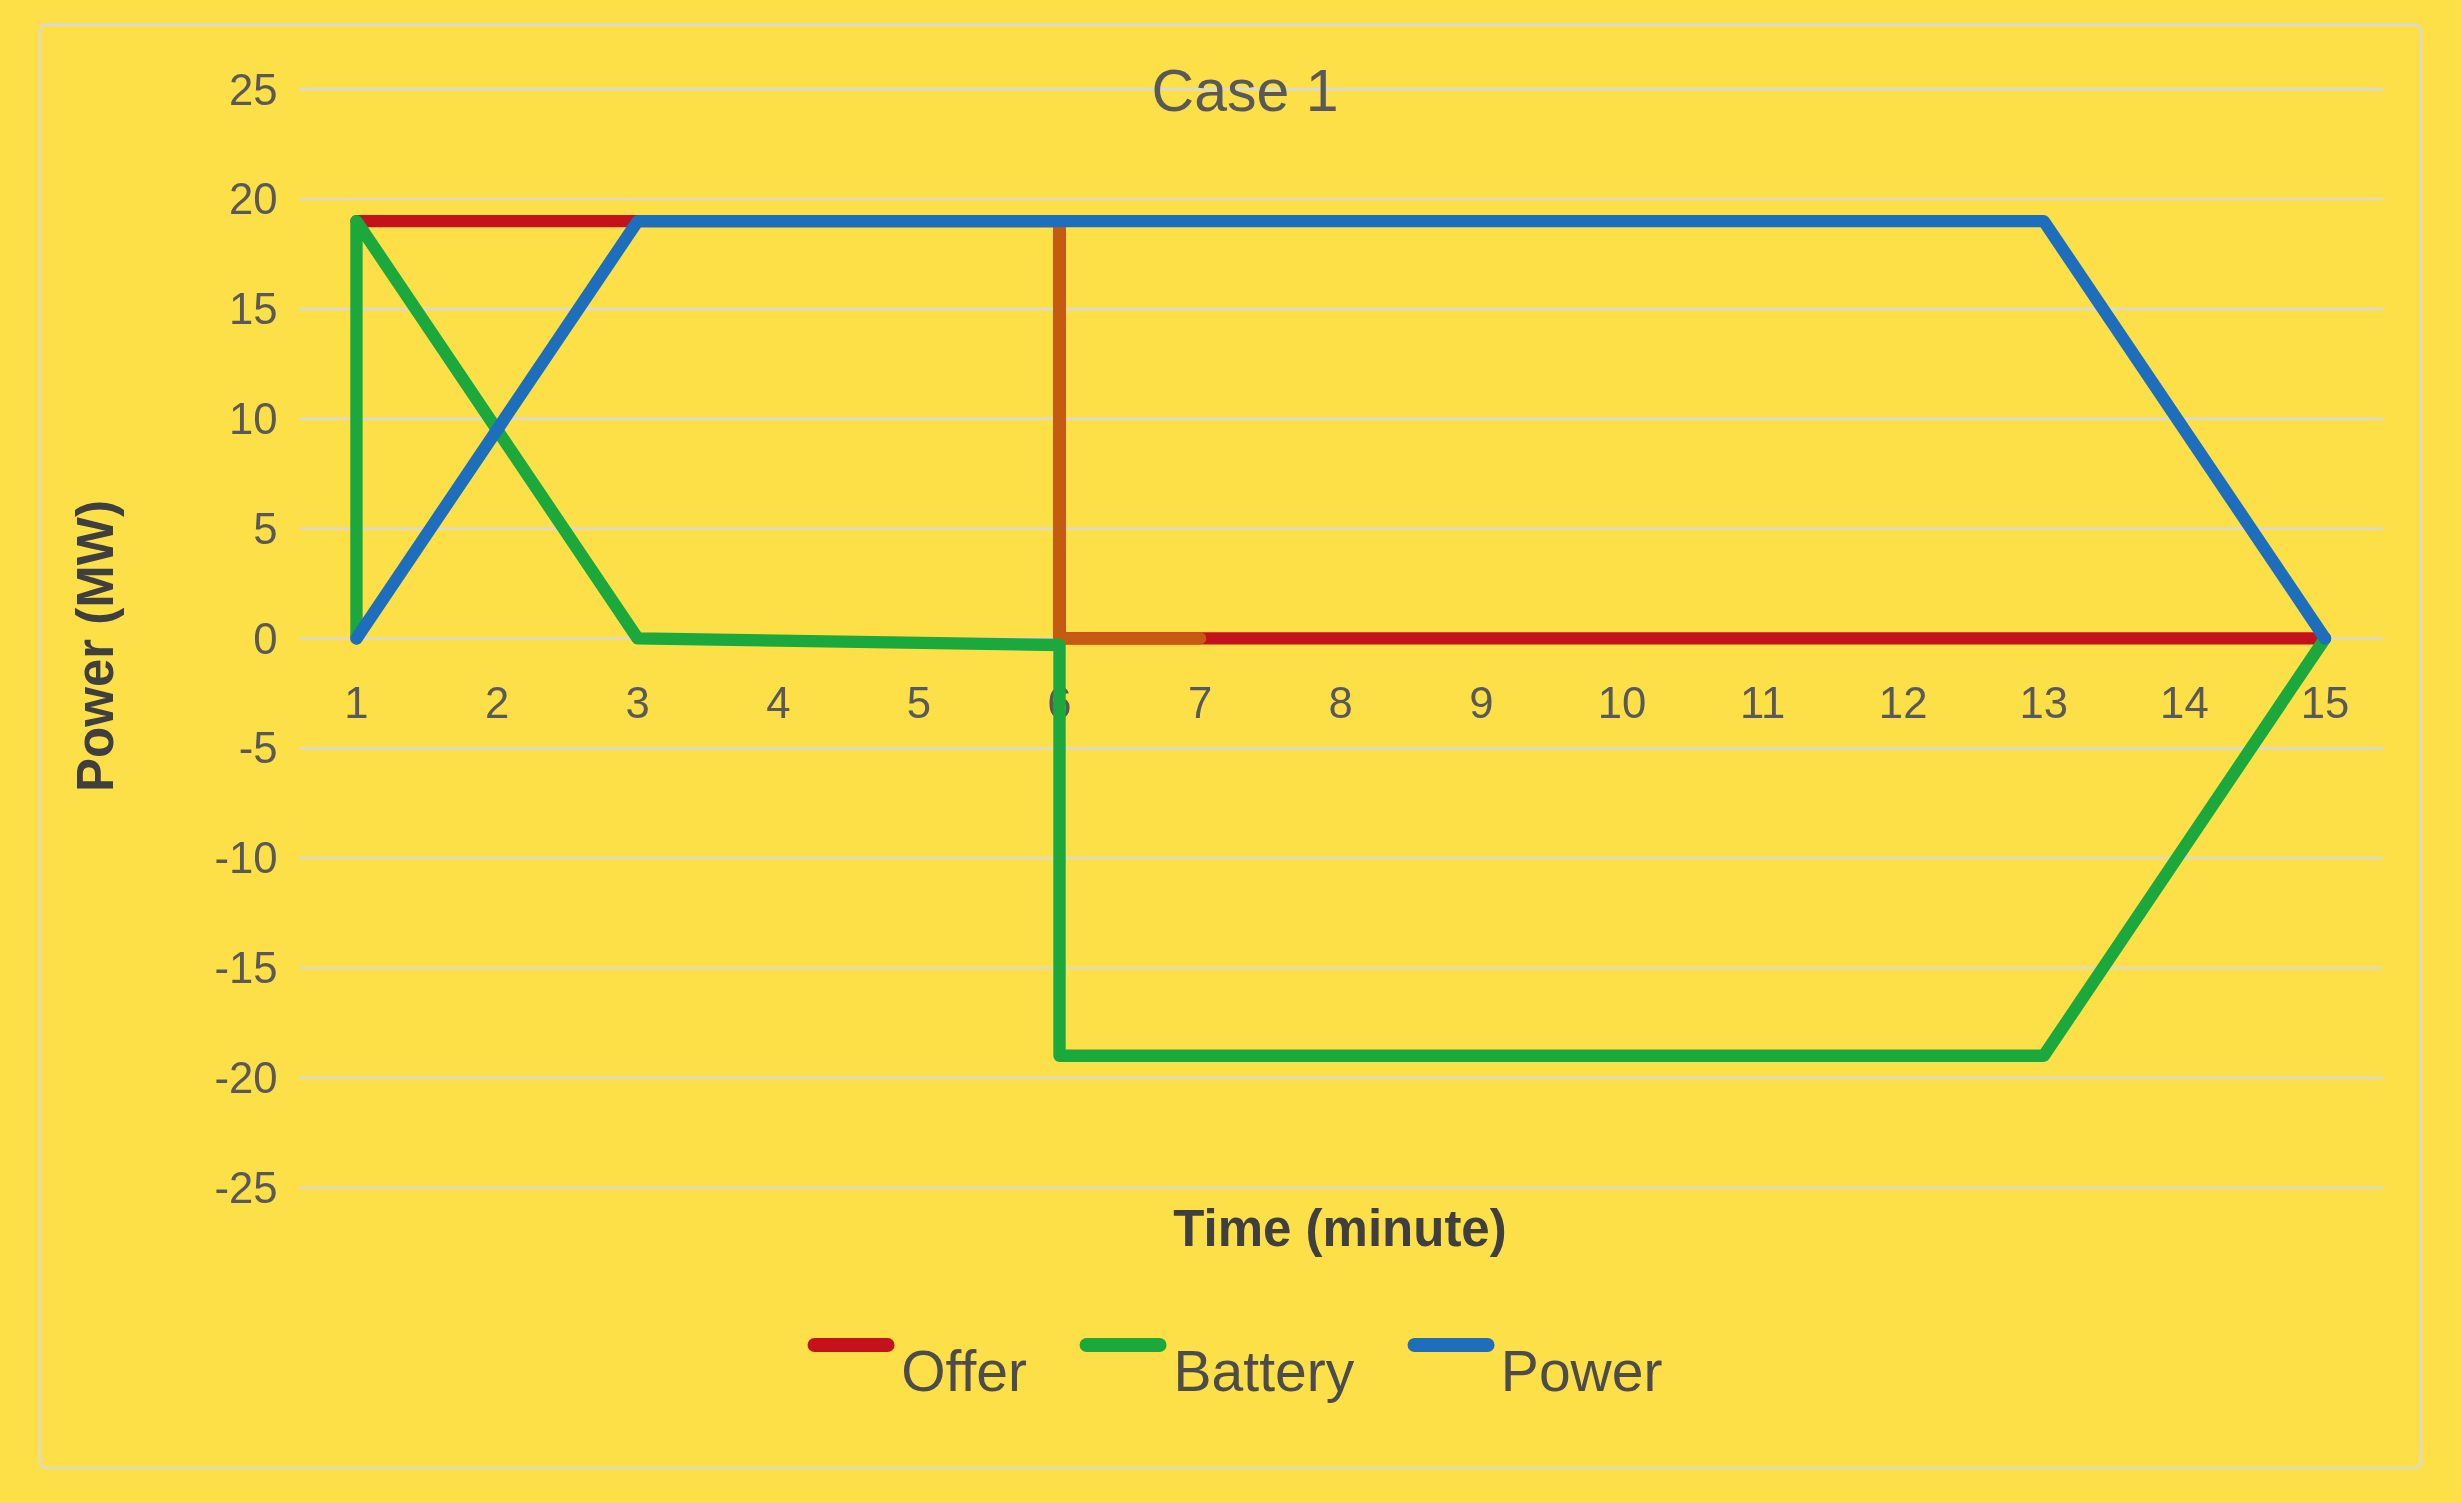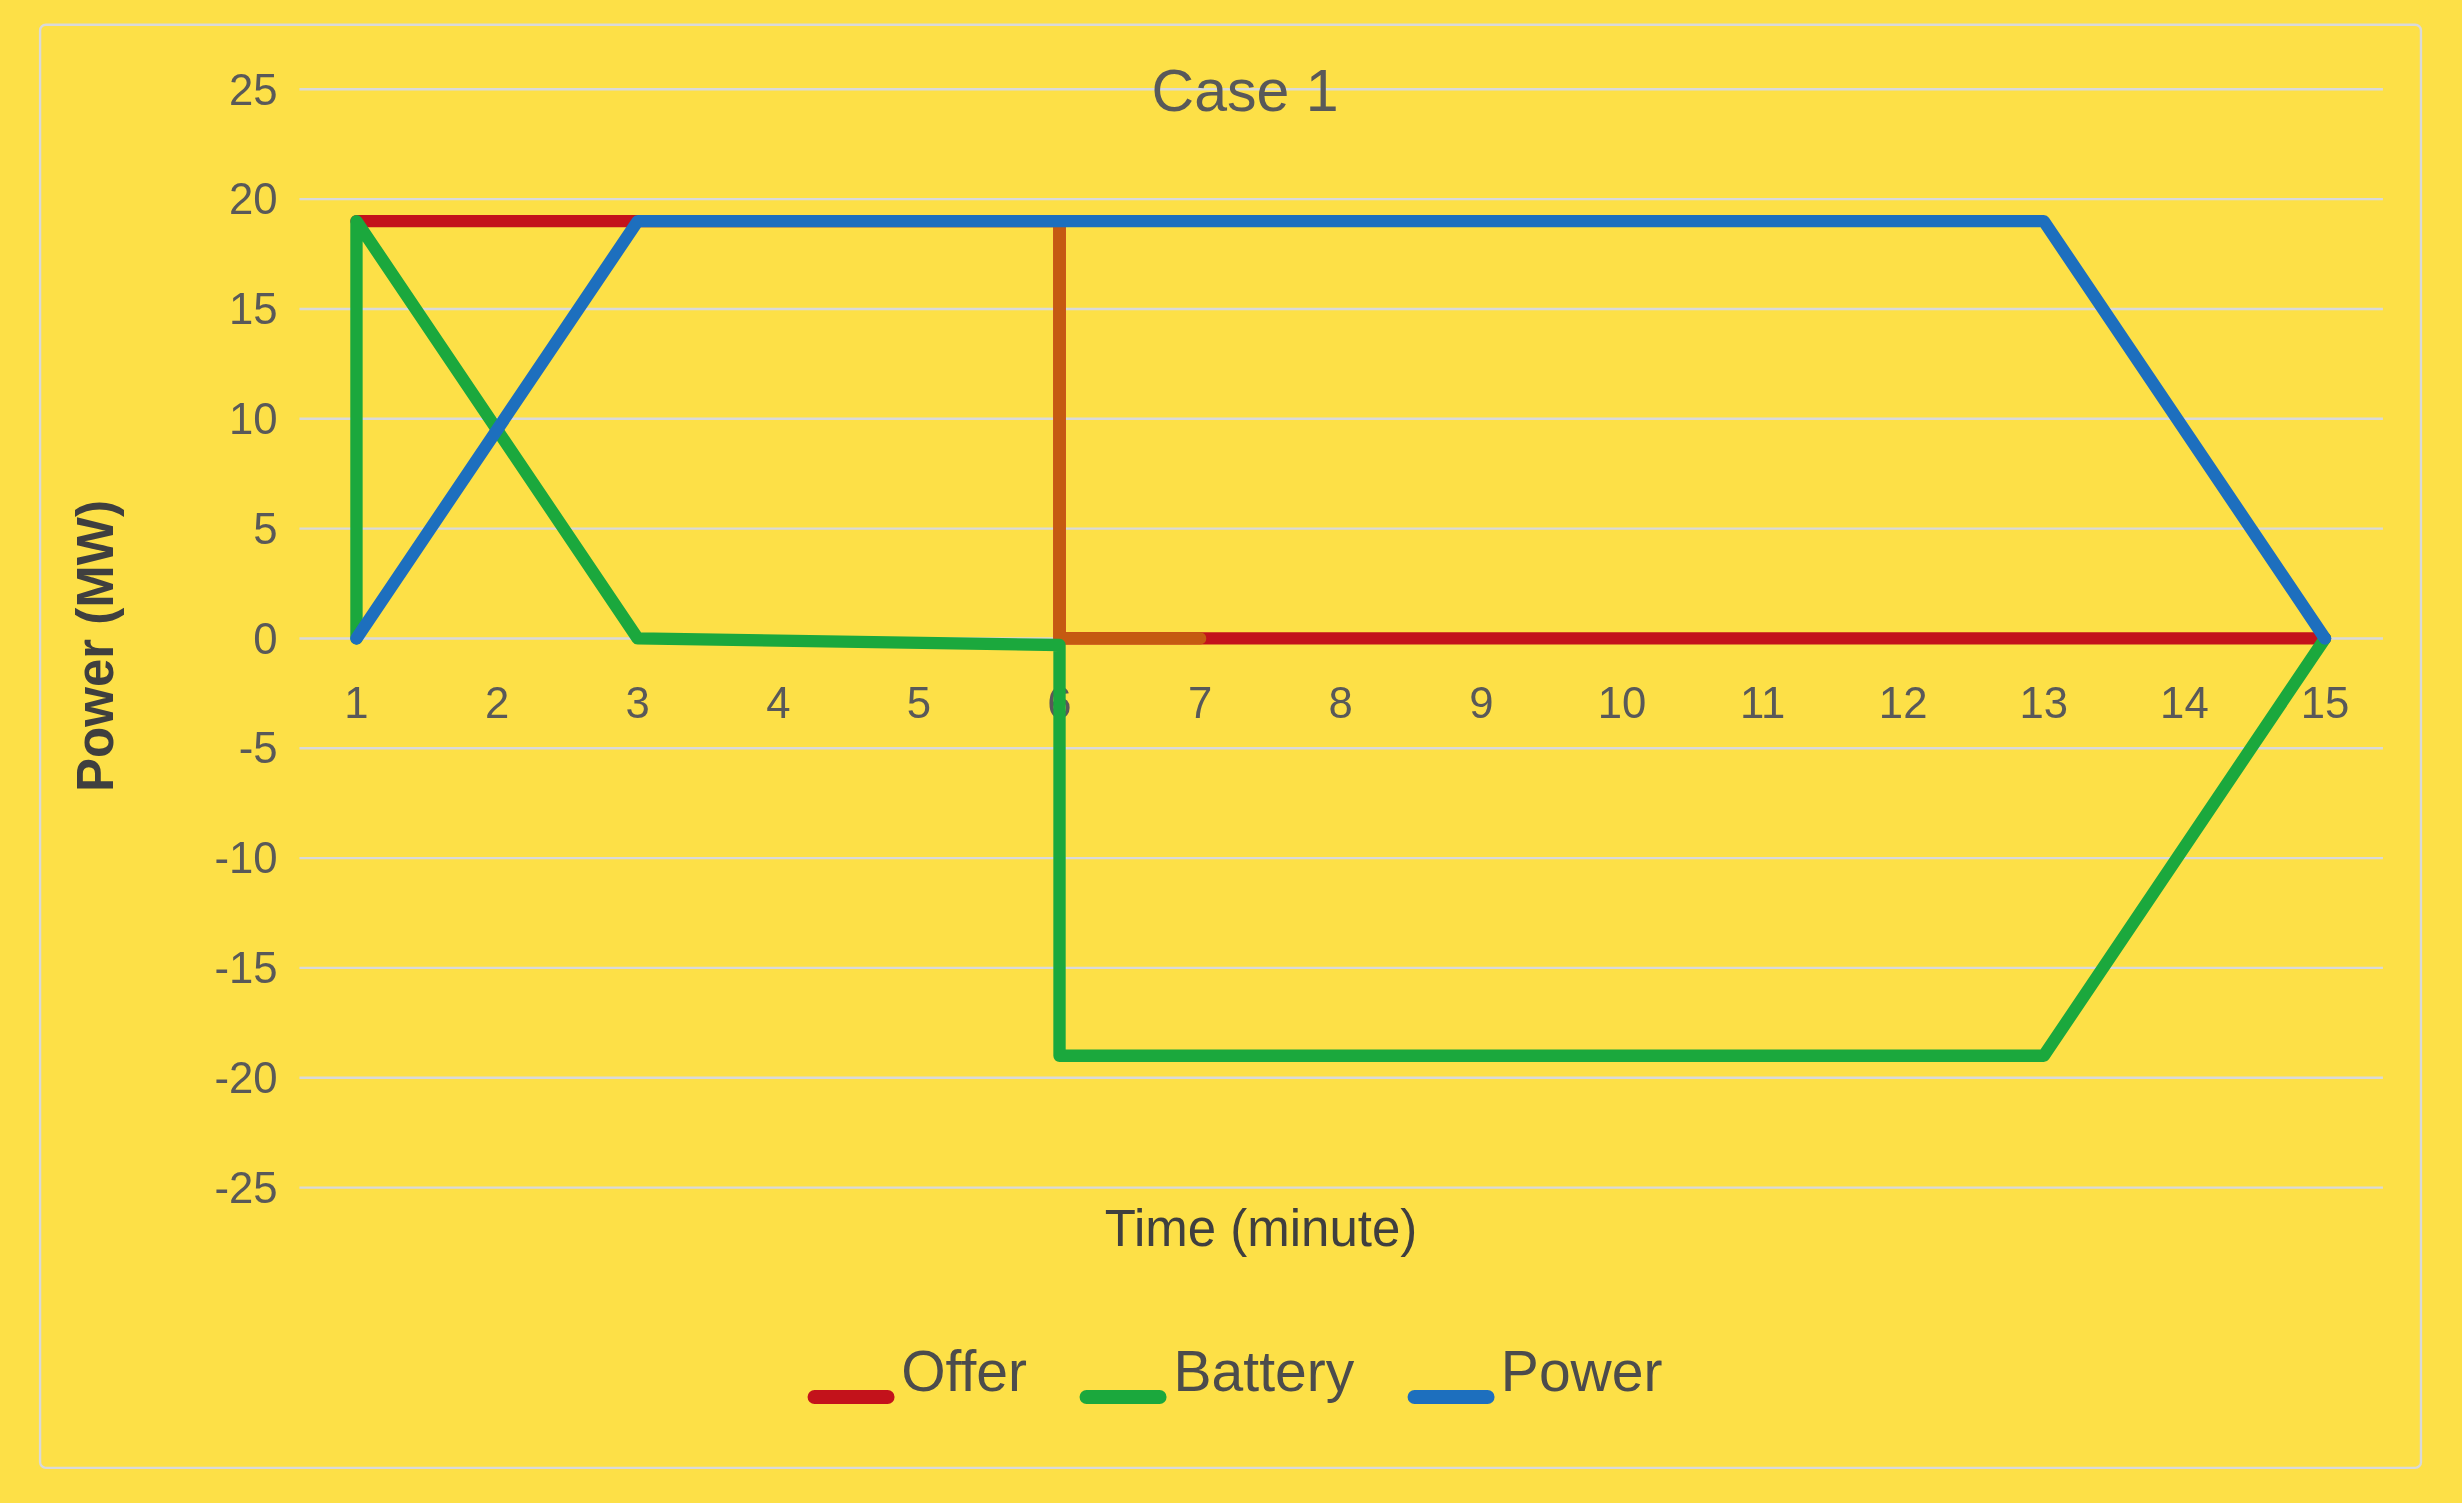--- a/index.html
+++ b/index.html
@@ -12,38 +12,38 @@
     padding-left:44px;
   }
   .plot-svg { position:absolute; left:0; top:0; }
   .chart-title {
     position:absolute; left:1245px; top:59px;
     transform:translateX(-50%);
     font-size:59px; line-height:1.1;
     color:#595959; white-space:nowrap;
   }
   .x-axis-title {
-    position:absolute; left:1261px; top:1199px;
+    position:absolute; left:1340px; top:1199px;
     transform:translateX(-50%);
-    font-size:51px; font-weight:normal;
+    font-size:51px; font-weight:bold;
     color:#3f3f3f; white-space:nowrap;
   }
   .y-axis-title {
     position:absolute; left:95px; top:646px;
     transform:translate(-50%,-50%) rotate(-90deg);
     font-size:51px; font-weight:bold;
     color:#3f3f3f; white-space:nowrap;
   }
   .legend {
     position:absolute; left:1235px; top:1338px;
     transform:translateX(-50%);
     display:flex; align-items:center; gap:53px;
     white-space:nowrap;
   }
-  .legend-item { display:flex; align-items:flex-end; }
+  .legend-item { display:flex; align-items:flex-start; }
   .legend-swatch {
     display:inline-block;
     width:87px; height:14.3px; border-radius:7.6px;
     margin-right:6.7px; flex:0 0 auto;
   }
   .legend-label { font-size:57px; color:#4c4c4c; }
 </style>
 </head>
 <body>
 

